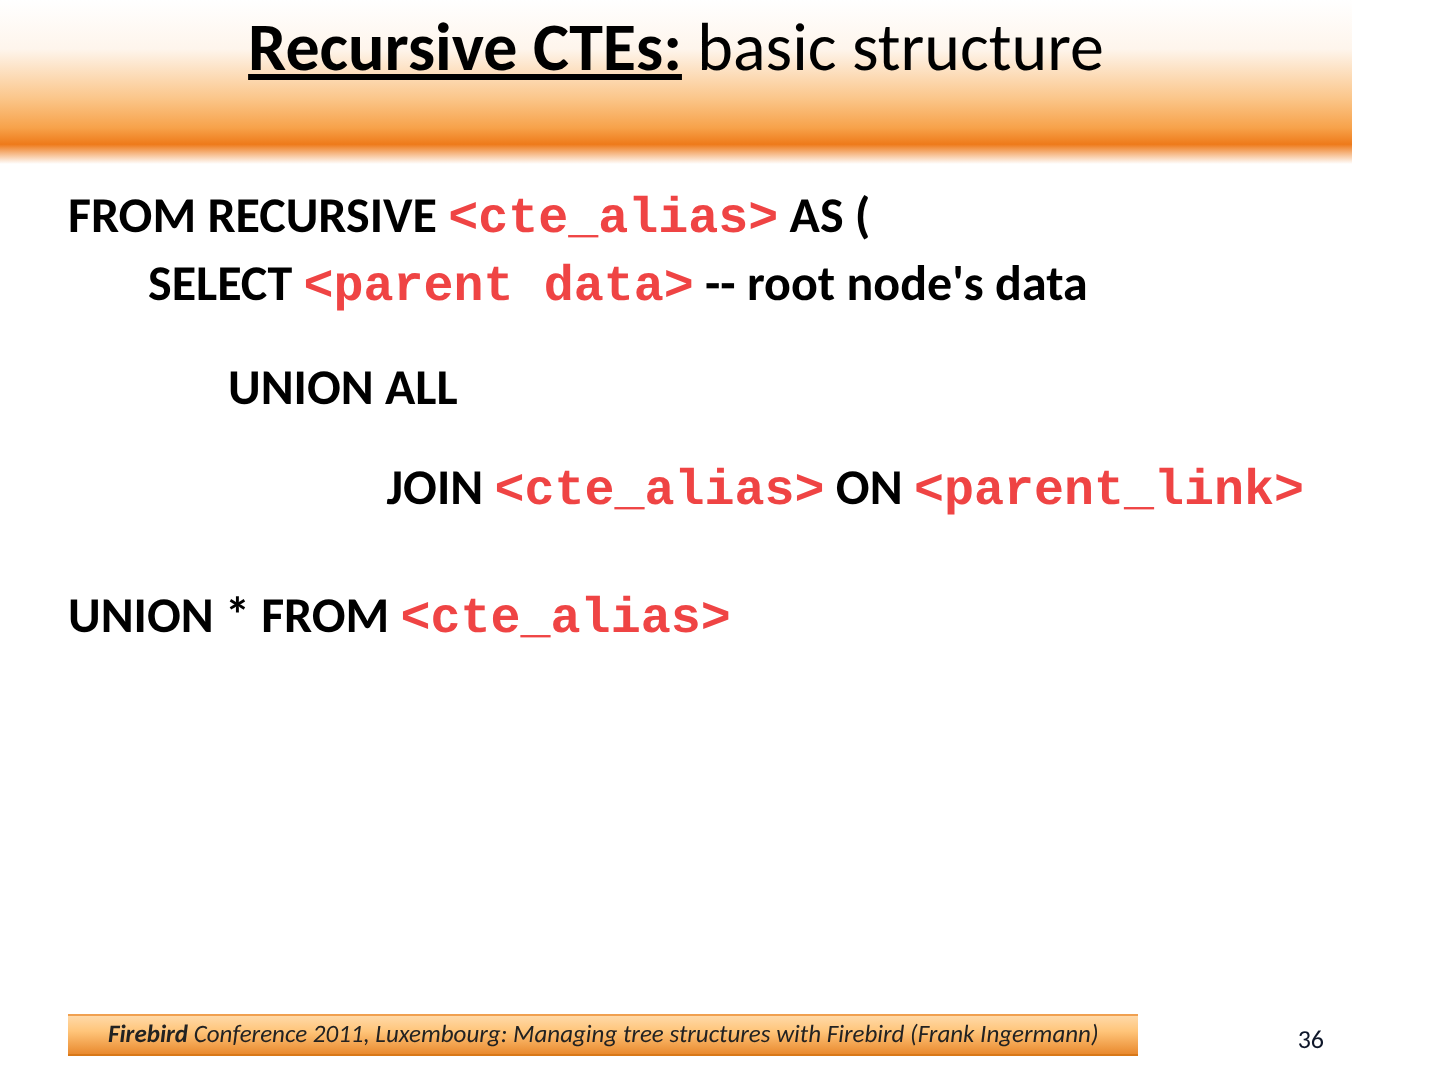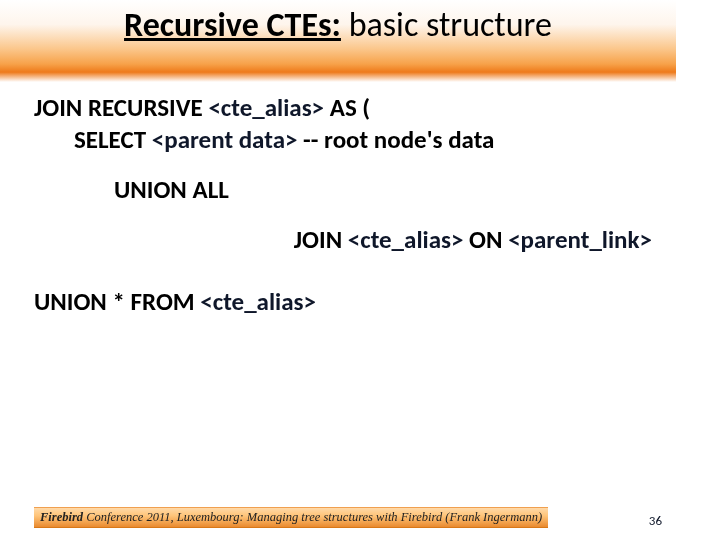--- a/index.html
+++ b/index.html
@@ -49,45 +49,44 @@
     position: absolute;
     top: 92px;
     left: 34px;
     right: 24px;
     color: #000;
     font-size: 25px;
     line-height: 1.28;
   }
   .body .b { font-weight: 700; }
   .body .i { font-style: italic; }
-  .body .red { color: #0f172a; }
+  .body .red { color: #ef4444; font-family: Liberation Mono, monospace; }
   .body .space1 { height: 18px; }
   .body .space2 { height: 30px; }
   .ind1 { padding-left: 40px; }
   .ind2 { padding-left: 80px; }
   .ind3 { padding-left: 106px; text-align: right; }
   .footer {
     position: absolute;
     bottom: 12px;
     left: 34px;
     right: 20px;
     display: flex;
     align-items: center;
     gap: 8px;
   }
   .footer-bar {
     flex: 0 0 auto;
     font-size: 12.5px;
     font-style: italic;
     color: #222;
-    padding: 2px 6px;
+    padding: 2px 20px;
     background: linear-gradient(to bottom, #ffd9a8 0%, #ffc57a 40%, #e98a2f 100%);
     border-top: 1px solid #f0a050;
     border-bottom: 1px solid #d87818;
-    font-family: Liberation Serif, serif;
   }
   .footer-bar .fb { font-weight: 700; font-style: italic; }
   .pagenum {
     position: absolute;
     right: 14px;
     bottom: 12px;
     font-size: 13px;
     color: #0f172a;
   }
 </style>
@@ -98,21 +97,21 @@
 
   <div class="title-band">
     <div class="title">
       <span class="uline">Recursive CTEs:</span><span> basic structure</span>
     </div>
   </div>
 
   <div class="body">
 
     <div>
-      <span class="b">JOIN RECURSIVE </span><span class="b red">&lt;cte_alias&gt;</span><span class="b"> AS (</span>
+      <span class="b">FROM RECURSIVE </span><span class="b red">&lt;cte_alias&gt;</span><span class="b"> AS (</span>
     </div>
 
     <div class="ind1">
       <span class="b">SELECT </span><span class="b red">&lt;parent data&gt;</span><span class="b"> -- root node's data</span>
     </div>
 
     <div class="space1"></div>
 
     <div class="ind2 b">UNION ALL</div>
 

